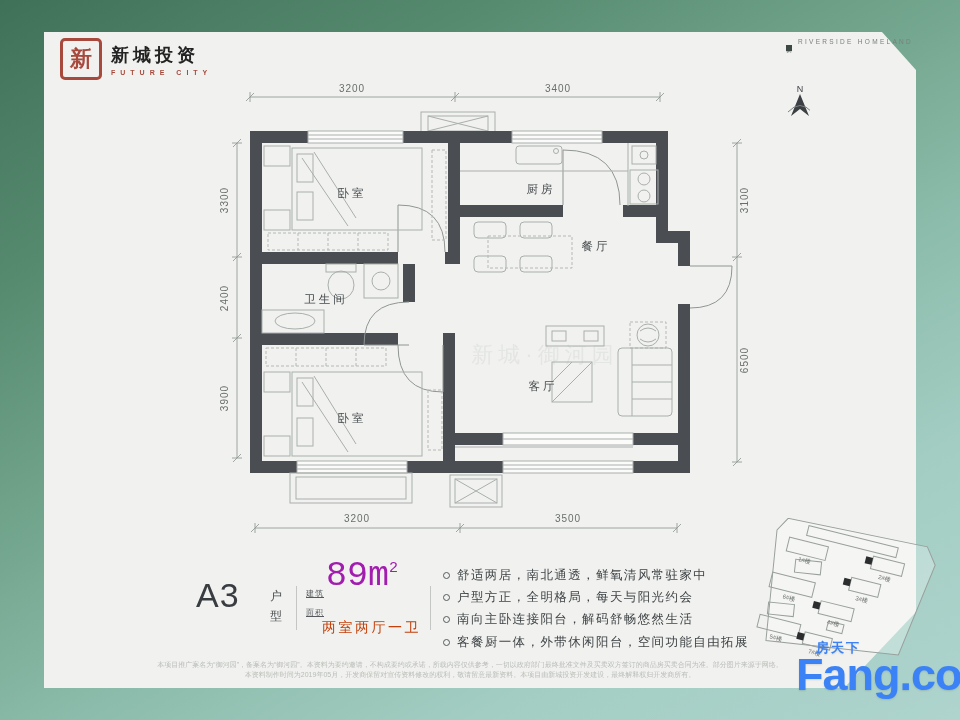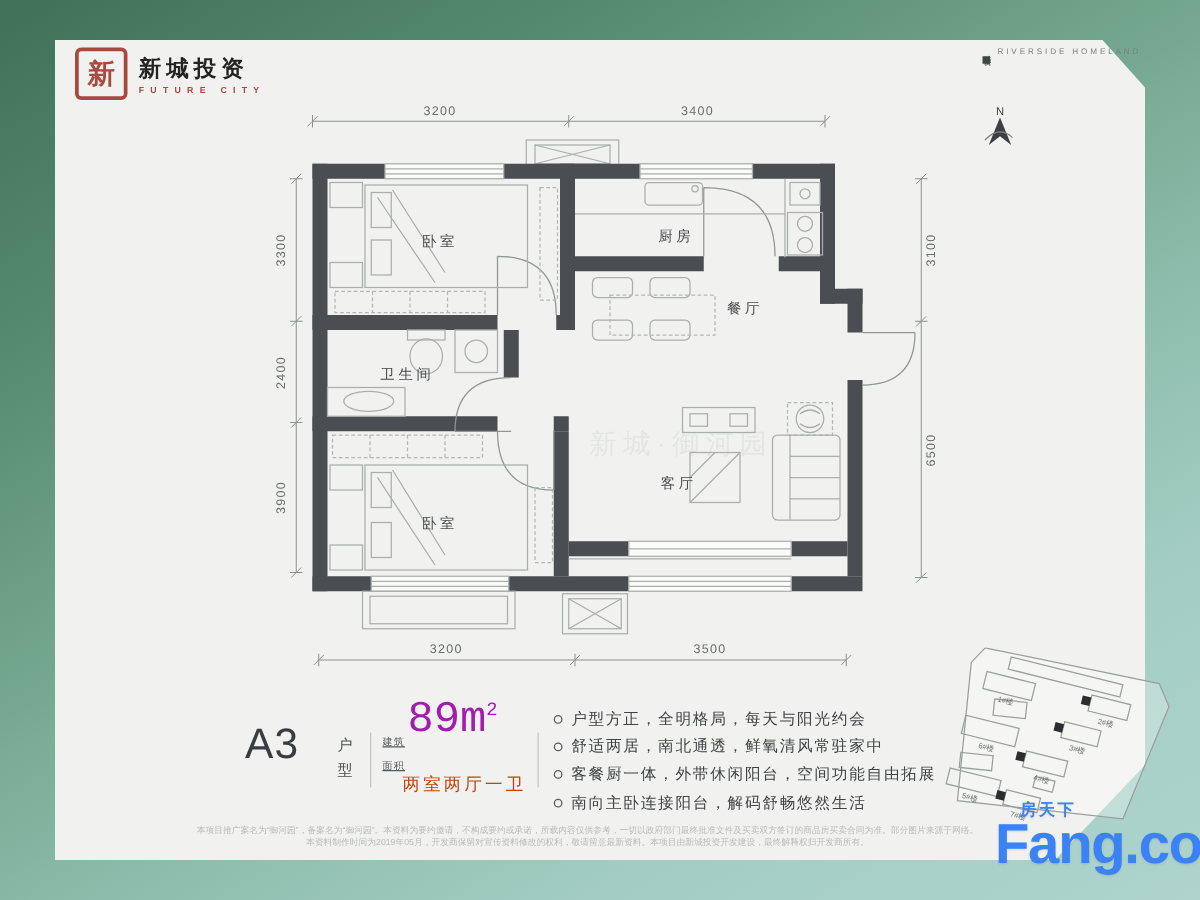--- a/index.html
+++ b/index.html
@@ -266,33 +266,33 @@
   <span>建筑</span>
   <span>面积</span>
 </div>
 <div class="area-value"><span>89m</span><sup>2</sup></div>
 <div class="layout-text">两室两厅一卫</div>
 <div class="vdiv2"></div>
 
 <div class="features">
   <div class="feature">
       <span class="dot"></span>
+      <span class="txt">舒适两居，南北通透，鲜氧清风常驻家中</span>
+    </div>
+  <div class="feature">
+      <span class="dot"></span>
       <span class="txt">户型方正，全明格局，每天与阳光约会</span>
     </div>
   <div class="feature">
       <span class="dot"></span>
-      <span class="txt">舒适两居，南北通透，鲜氧清风常驻家中</span>
+      <span class="txt">南向主卧连接阳台，解码舒畅悠然生活</span>
     </div>
   <div class="feature">
       <span class="dot"></span>
       <span class="txt">客餐厨一体，外带休闲阳台，空间功能自由拓展</span>
-    </div>
-  <div class="feature">
-      <span class="dot"></span>
-      <span class="txt">南向主卧连接阳台，解码舒畅悠然生活</span>
     </div>
 </div>
 
 <svg style="left:742px;top:518px;" width="200" height="148" viewBox="0 0 200 148">
   <g transform="translate(22,10) rotate(14 80 64)" stroke="#98a09c" fill="none" stroke-width="1">
     <polygon points="8,6 150,0 162,16 148,112 16,130 0,20" fill="rgba(255,255,255,0.28)"></polygon>
     <rect x="30" y="8" width="92" height="10"></rect>
     <rect x="14" y="24" width="40" height="14"></rect>
     <rect x="100" y="22" width="32" height="13"></rect>
     <rect x="93" y="24" width="7" height="7" fill="#2b2d2e" stroke="none"></rect>

